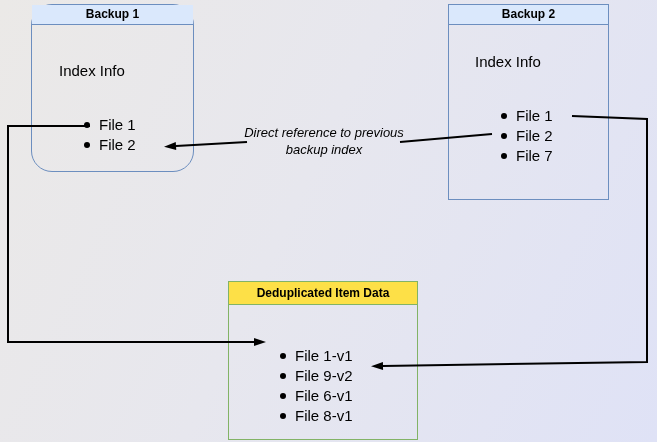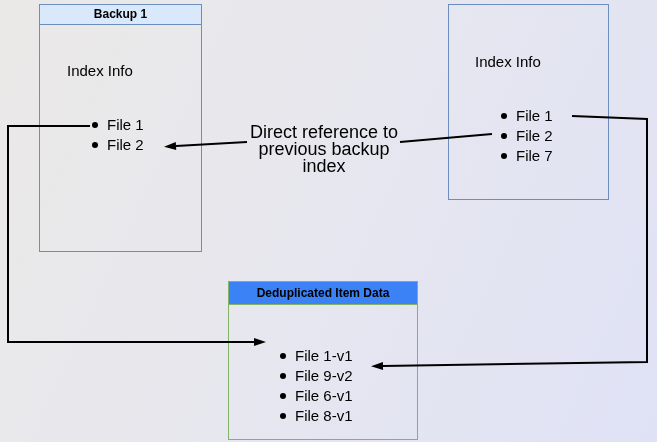--- a/index.html
+++ b/index.html
@@ -24,23 +24,23 @@
     font-weight: bold;
     font-size: 12px;
     text-align: center;
     border-bottom: 1px solid;
     overflow: hidden;
     white-space: nowrap;
   }
   .box.blue { border-color: #6c8ebf; }
   .box.blue .header { background: #dae8fc; border-color: #6c8ebf; height: 19px; line-height: 19px; }
   .box.green { border-color: #82b366; }
-  .box.green .header { background: #3b82f6; border-color: #82b366; height: 22px; line-height: 22px; }
+  .box.green .header { background: #fde047; border-color: #82b366; height: 22px; line-height: 22px; }
 
-  #backup1 { left: 39px; top: 4px; width: 163px; height: 248px; }
+  #backup1 { left: 31px; top: 4px; width: 163px; height: 168px; border-radius: 21px; }
   #backup2 { left: 448px; top: 4px; width: 161px; height: 196px; }
   #dedup   { left: 228px; top: 281px; width: 190px; height: 159px; }
 
   .subtitle {
     position: absolute;
     font-size: 15px;
     line-height: 20px;
     white-space: nowrap;
   }
   #backup1 .subtitle { left: 27px; top: 56px; }
@@ -68,22 +68,23 @@
   #backup1 .filelist { left: 49px; top: 110px; }
   #backup2 .filelist { left: 49px; top: 101px; }
   #dedup   .filelist { left: 48px; top: 64px; line-height: 20px; }
 
   #annotation {
     position: absolute;
     left: 244px;
     top: 124px;
     width: 160px;
     text-align: center;
-    font-size: 18px;
+    font-size: 13px;
     line-height: 17px;
+    font-style: italic;
   }
   #wires {
     position: absolute;
     left: 0;
     top: 0;
     pointer-events: none;
   }
 </style>
 </head>
 <body>
@@ -91,20 +92,21 @@
 <div class="box blue" id="backup1">
   <div class="header">Backup 1</div>
   <div class="subtitle">Index Info</div>
   <ul class="filelist">
     <li>File 1</li>
     <li>File 2</li>
   </ul>
 </div>
 
 <div class="box blue" id="backup2">
+  <div class="header">Backup 2</div>
   <div class="subtitle">Index Info</div>
   <ul class="filelist">
     <li>File 1</li>
     <li>File 2</li>
     <li>File 7</li>
   </ul>
 </div>
 
 <div class="box green" id="dedup">
   <div class="header">Deduplicated Item Data</div>

